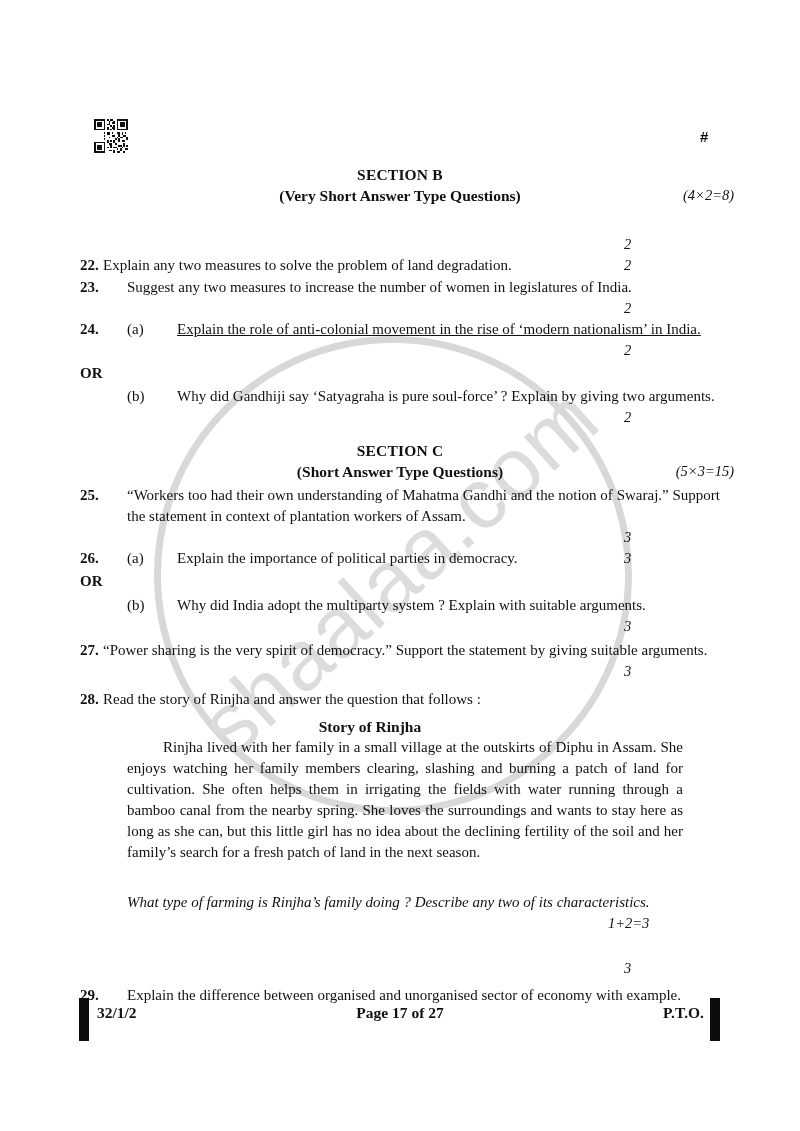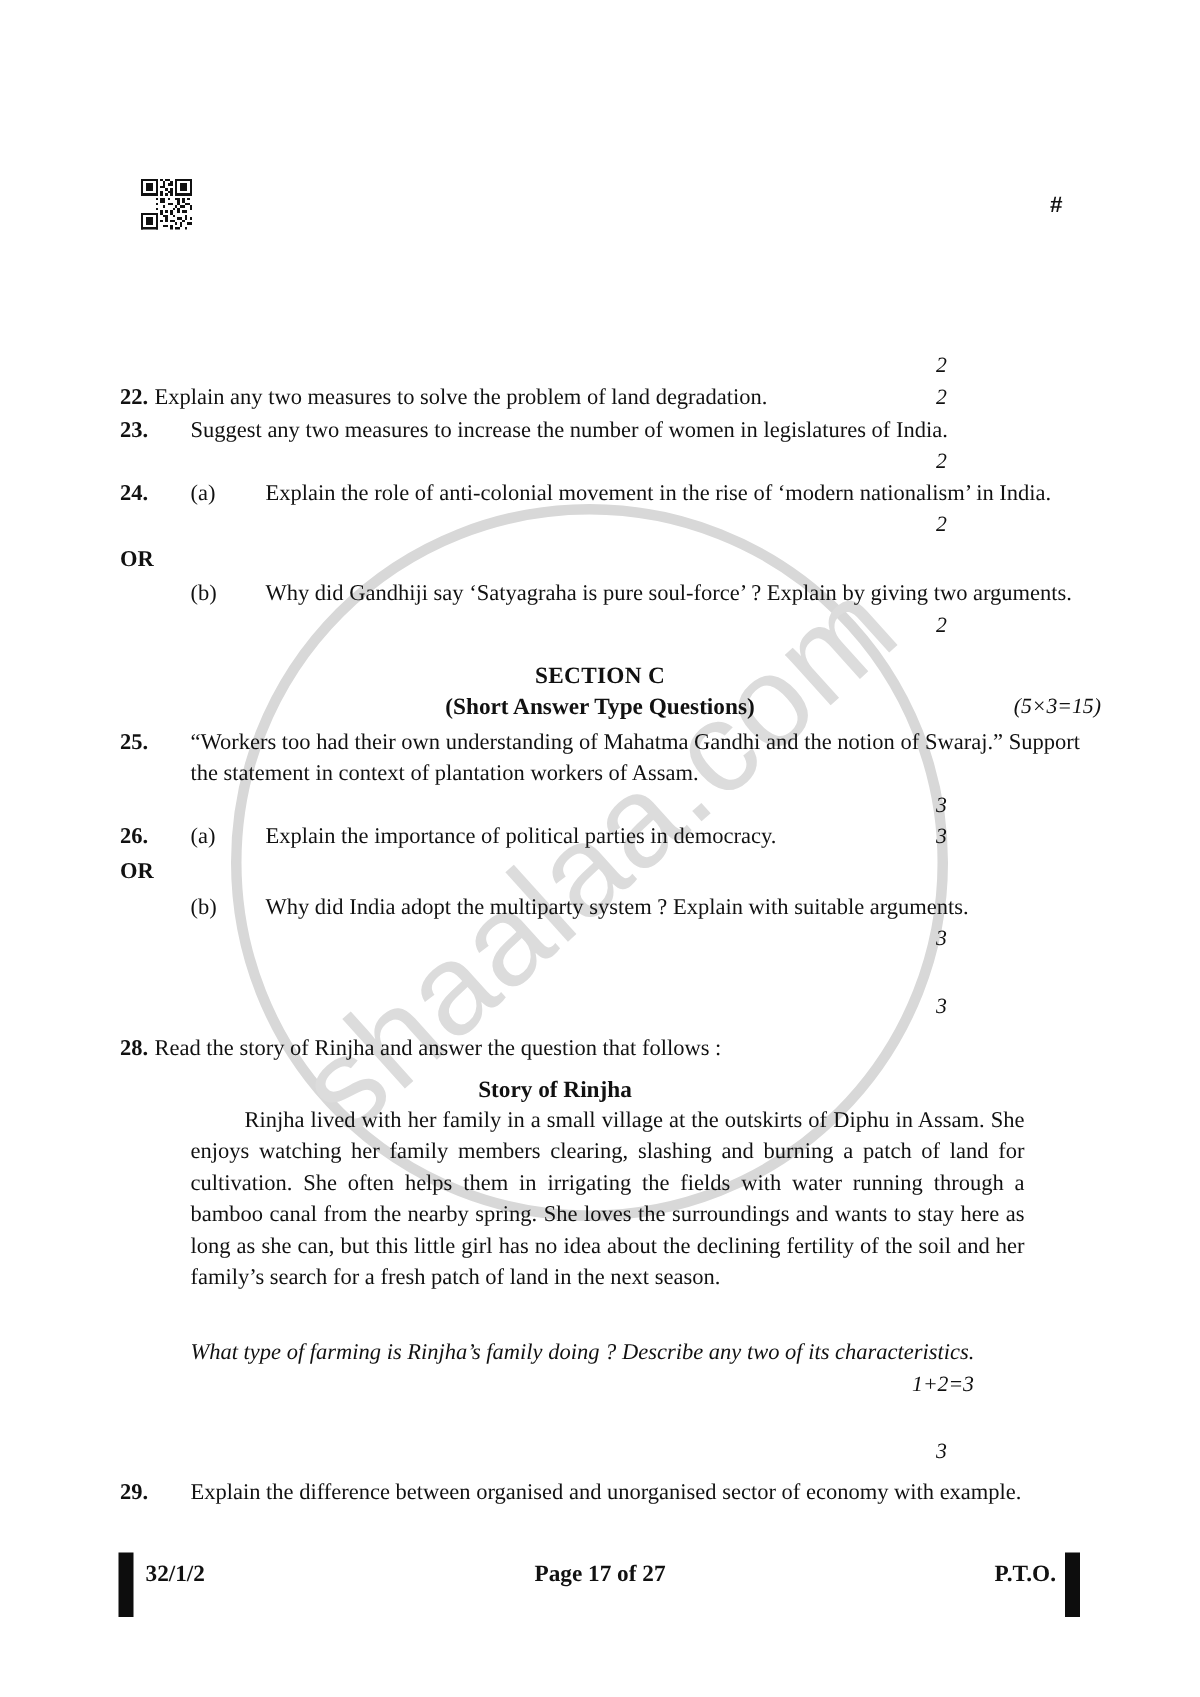--- a/index.html
+++ b/index.html
@@ -205,21 +205,21 @@
     line-height: 21px;
     font-style: italic;
     text-align: justify;
     text-justify: inter-word;
   }
 
   
   #footer {
     position: absolute;
     left: 0;
-    top: 1035px;
+    top: 998px;
     width: 712px;
     height: 44px;
   }
   #footer .bar {
     position: absolute;
     top: 0;
     width: 10px;
     height: 43px;
     background: #0d0d0d;
   }
@@ -334,36 +334,43 @@
           <rect x="12" y="19" width="1" height="2"></rect>
         <rect x="14" y="20" width="2" height="1"></rect>
           <rect x="18" y="20" width="1" height="1"></rect>
         <rect x="20" y="16" width="1" height="1"></rect>
           <rect x="17" y="17" width="1" height="1"></rect>
       </g>
     </svg>
 
     <div id="hash-mark">#</div>
 
+    <div class="section-block" style="top:164px;">
+      <div class="section-title">SECTION B</div>
+      <div class="section-sub">
+        <span>(Very Short Answer Type Questions)</span>
+        <span class="section-marks">(4×2=8)</span>
+      </div>
+    </div>
 
     <div class="marks" style="top:234px;">2</div>
 
     <div class="q" style="top:255px;">
       <div class="q-num">22.</div>
       <div class="q-body nojust">Explain any two measures to solve the problem of land degradation.</div>
     </div>
     <div class="marks" style="top:255px;">2</div>
 
     <div class="q" style="top:277px;">
       <div class="q-num">23.</div>
       <div class="q-body">Suggest any two measures to increase the number of women in legislatures of India.</div>
     </div>
     <div class="marks" style="top:298px;">2</div>
 
-    <div class="q" style="top:319px;">
+    <div class="q" style="top:319px;text-decoration:underline;">
       <div class="q-num">24.</div>
       <div class="q-body">
         <span class="q-sub-label">(a)</span>
         <div class="q-sub-text">Explain the role of anti-colonial movement in the rise of ‘modern nationalism’ in India.</div>
       </div>
     </div>
     <div class="marks" style="top:340px;">2</div>
 
     <div class="q" style="top:363px;">
       <div class="q-body">
@@ -409,20 +416,24 @@
     </div>
 
     <div class="q" style="top:595px;">
       <div class="q-body">
         <span class="q-sub-label">(b)</span>
         <div class="q-sub-text">Why did India adopt the multiparty system ? Explain with suitable arguments.</div>
       </div>
     </div>
     <div class="marks" style="top:616px;">3</div>
 
+    <div class="q" style="top:640px;">
+      <div class="q-num">27.</div>
+      <div class="q-body nojust">“Power sharing is the very spirit of democracy.” Support the statement by giving suitable arguments.</div>
+    </div>
     <div class="marks" style="top:661px;">3</div>
 
     <div class="q" style="top:689px;">
       <div class="q-num">28.</div>
       <div class="q-body nojust">Read the story of Rinjha and answer the question that follows :</div>
     </div>
 
     <div class="story-title" style="top:716px;">Story of Rinjha</div>
     <div class="story-para" style="top:737px;">Rinjha lived with her family in a small village at the outskirts of Diphu in Assam. She enjoys watching her family members clearing, slashing and burning a patch of land for cultivation. She often helps them in irrigating the fields with water running through a bamboo canal from the nearby spring. She loves the surroundings and wants to stay here as long as she can, but this little girl has no idea about the declining fertility of the soil and her family’s search for a fresh patch of land in the next season.</div>
     <div class="story-q" style="top:892px;">What type of farming is Rinjha’s family doing ? Describe any two of its characteristics.</div>

